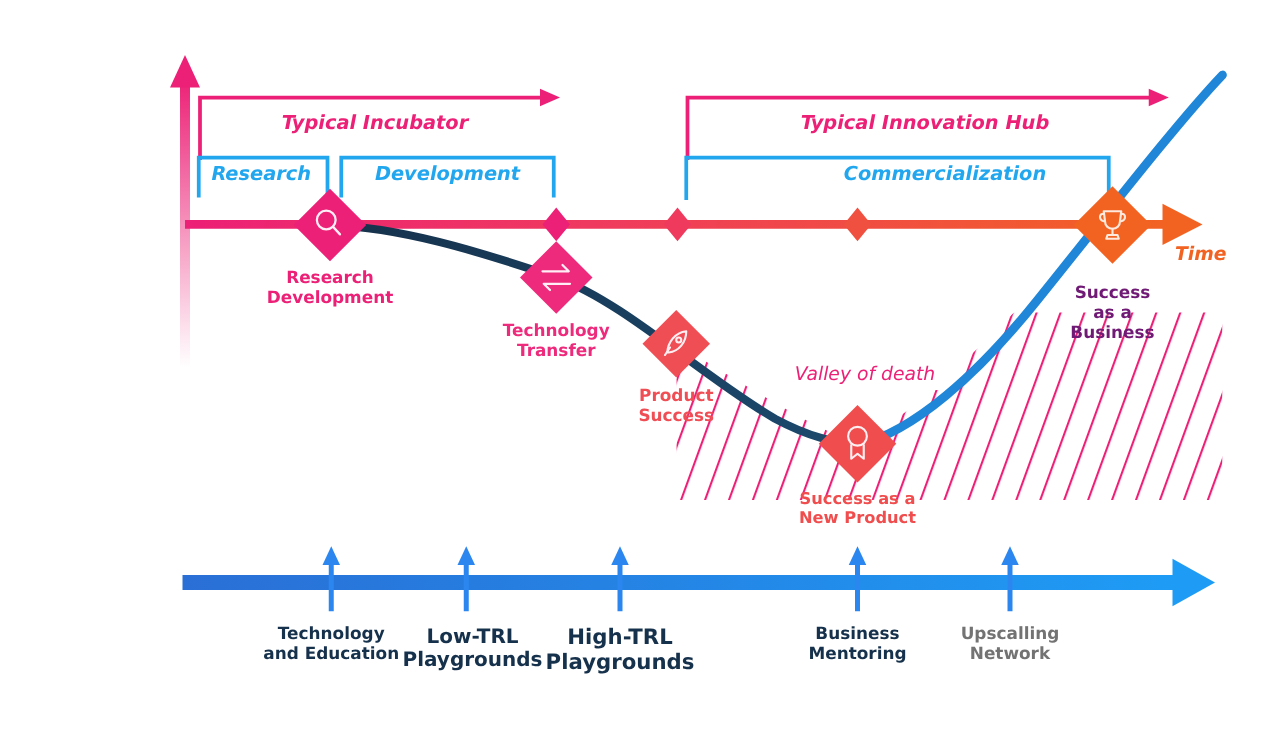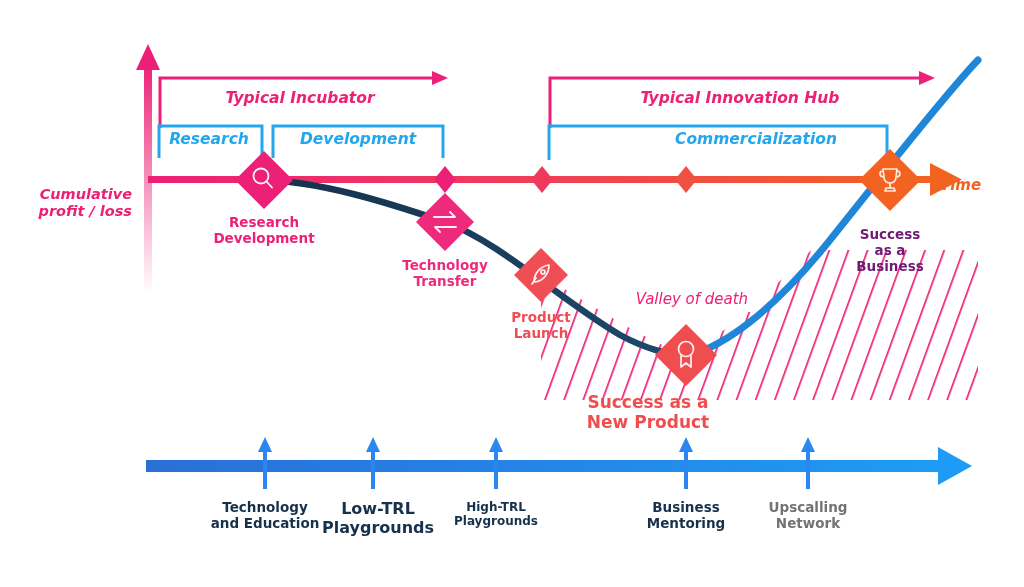--- a/index.html
+++ b/index.html
@@ -151,51 +151,49 @@
         <path d="M883,171 C879,171 879,176 883,177"></path>
         <path d="M897,171 C901,171 901,176 897,177"></path>
         <path d="M890,183 L890,188"></path>
         <path d="M885,191 L895,191 L894,188 L886,188 Z"></path>
       </g>
     </g>
 
     <rect x="631" y="288" width="123" height="24" fill="#ffffff"></rect>
   </svg>
 
-  <div class="lbl ital rgt" style="left:10px;top:186px;width:122px;color:#ec2076;font-size:14.5px;">Cumulative
-profit / loss</div>
 
-  <div class="lbl ital" style="left:940px;top:177px;color:#f26322;font-size:15px;">Time</div>
+  <div class="lbl ital" style="left:940px;top:195px;color:#f26322;font-size:15px;">Time</div>
 
   <div class="lbl ital ctr" style="left:740px;top:89px;color:#ec2076;font-size:15.5px;">Typical Innovation Hub</div>
   <div class="lbl ital ctr" style="left:300px;top:89px;color:#ec2076;font-size:15.5px;">Typical Incubator</div>
 
   <div class="lbl ital ctr" style="left:209px;top:130px;color:#22a7ef;font-size:15.5px;">Research</div>
   <div class="lbl ital ctr" style="left:358px;top:130px;color:#22a7ef;font-size:15.5px;">Development</div>
   <div class="lbl ital ctr" style="left:756px;top:130px;color:#22a7ef;font-size:15.5px;">Commercialization</div>
 
   <div class="lbl bold ctr" style="left:264px;top:215px;color:#ec2076;font-size:13.5px;">Research
 Development</div>
   <div class="lbl bold ctr" style="left:445px;top:258px;color:#ed2a7b;font-size:13.5px;">Technology
 Transfer</div>
   <div class="lbl bold ctr" style="left:541px;top:310px;color:#f04e55;font-size:13.5px;">Product
-Launch</div>
-  <div class="lbl bold ctr" style="left:648px;top:392px;color:#f04e4e;font-size:17px;">Success as a
+Success</div>
+  <div class="lbl bold ctr" style="left:686px;top:392px;color:#f04e4e;font-size:13px;">Success as a
 New Product</div>
   <div class="lbl bold ctr" style="left:890px;top:227px;color:#701a75;font-size:13.5px;">Success
 as a
 Business</div>
 
   <div class="lbl ital ctr" style="left:692px;top:291px;color:#ec2076;font-size:15px;font-weight:400;">Valley of death</div>
 
 
   <div class="lbl bold ctr" style="left:265px;top:500px;color:#16314b;font-size:13.5px;">Technology
 and Education</div>
   <div class="lbl bold ctr" style="left:378px;top:500px;color:#16314b;font-size:16px;">Low-TRL
 Playgrounds</div>
-  <div class="lbl bold ctr" style="left:496px;top:500px;color:#16314b;font-size:12px;">High-TRL
+  <div class="lbl bold ctr" style="left:496px;top:500px;color:#16314b;font-size:17px;">High-TRL
 Playgrounds</div>
   <div class="lbl bold ctr" style="left:686px;top:500px;color:#16314b;font-size:13.5px;">Business
 Mentoring</div>
   <div class="lbl bold ctr" style="left:808px;top:500px;color:#737373;font-size:13.5px;">Upscalling
 Network</div>
 
 </div>
 
 </body></html>

